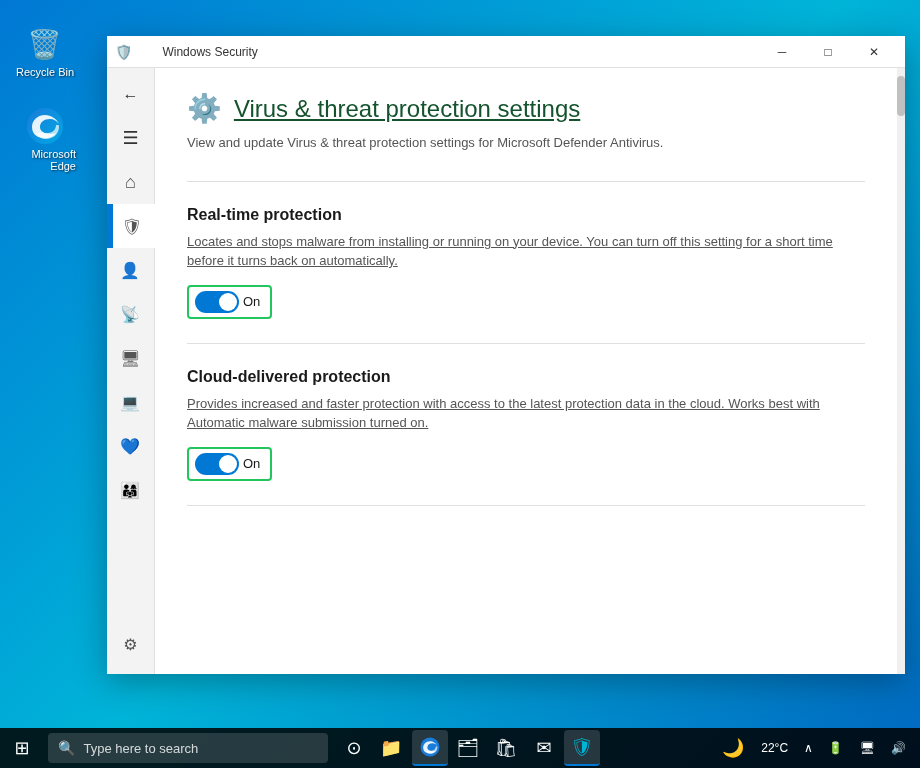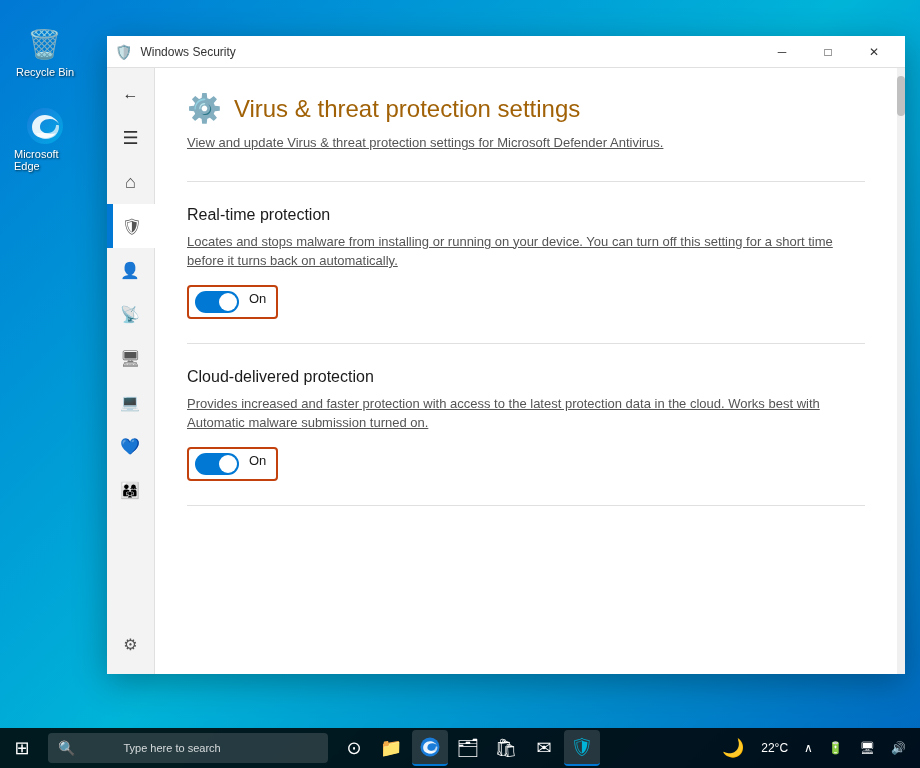--- a/index.html
+++ b/index.html
@@ -26,21 +26,21 @@
       width: 40px;
       height: 40px;
       display: flex;
       align-items: center;
       justify-content: center;
       font-size: 28px;
     }
     .desktop-icon .icon-label {
       color: white;
       font-size: 11px;
-      text-align: left;
+      text-align: right;
       margin-top: 2px;
       text-shadow: 1px 1px 2px rgba(0,0,0,0.7);
     }
 
     
     .window {
       position: absolute;
       top: 36px;
       left: 107px;
       width: 798px;
@@ -61,20 +61,21 @@
       flex-shrink: 0;
     }
     .title-bar-left {
       display: flex;
       align-items: center;
       gap: 8px;
     }
     .title-bar-title {
       font-size: 12px;
       color: #333;
+      margin-left: 22px;
     }
     .window-controls {
       display: flex;
       gap: 0;
     }
     .win-btn {
       width: 46px;
       height: 32px;
       border: none;
       background: transparent;
@@ -150,58 +151,59 @@
       gap: 12px;
       margin-bottom: 8px;
     }
     .page-header-icon {
       font-size: 28px;
       color: #555;
     }
     .page-title {
       font-size: 24px;
       font-weight: 300;
-      color: #a16207;
+      color: #14532d;
+      text-decoration: underline;
     }
     .page-subtitle {
       font-size: 13px;
       color: #555;
       margin-bottom: 28px;
       line-height: 1.5;
-      text-decoration: underline;
     }
 
     
     .section {
       margin-bottom: 24px;
     }
     .section-title {
       font-size: 16px;
-      font-weight: 400;
+      font-weight: 700;
       color: #1a1a1a;
       margin-bottom: 8px;
     }
     .section-desc {
       font-size: 13px;
       color: #555;
       line-height: 1.5;
       margin-bottom: 14px;
       text-decoration: underline;
     }
     .section-divider {
       border: none;
       border-top: 1px solid #e0e0e0;
       margin-bottom: 24px;
     }
 
     
     .toggle-container {
       display: flex;
-      gap: 10px;
-      border: 2px solid #c2410c;
+      align-items: center;
+      gap: 4px;
+      border: 2px solid #22c55e;
       display: inline-flex;
       padding: 4px 10px 4px 6px;
       border-radius: 4px;
     }
     .toggle {
       width: 44px;
       height: 22px;
       background: #0078d4;
       border-radius: 11px;
       position: relative;
@@ -268,22 +270,21 @@
       flex: 0 0 280px;
       gap: 8px;
       cursor: text;
     }
     .taskbar-search-icon {
       color: white;
       font-size: 14px;
     }
     .taskbar-search-text {
       color: rgba(255,255,255,0.8);
-      font-size: 11px;
-      margin-left: 40px;
+      font-size: 13px;
     }
     .taskbar-center {
       display: flex;
       align-items: center;
       gap: 2px;
       margin: 0 4px;
     }
     .taskbar-btn {
       width: 36px;
       height: 36px;

